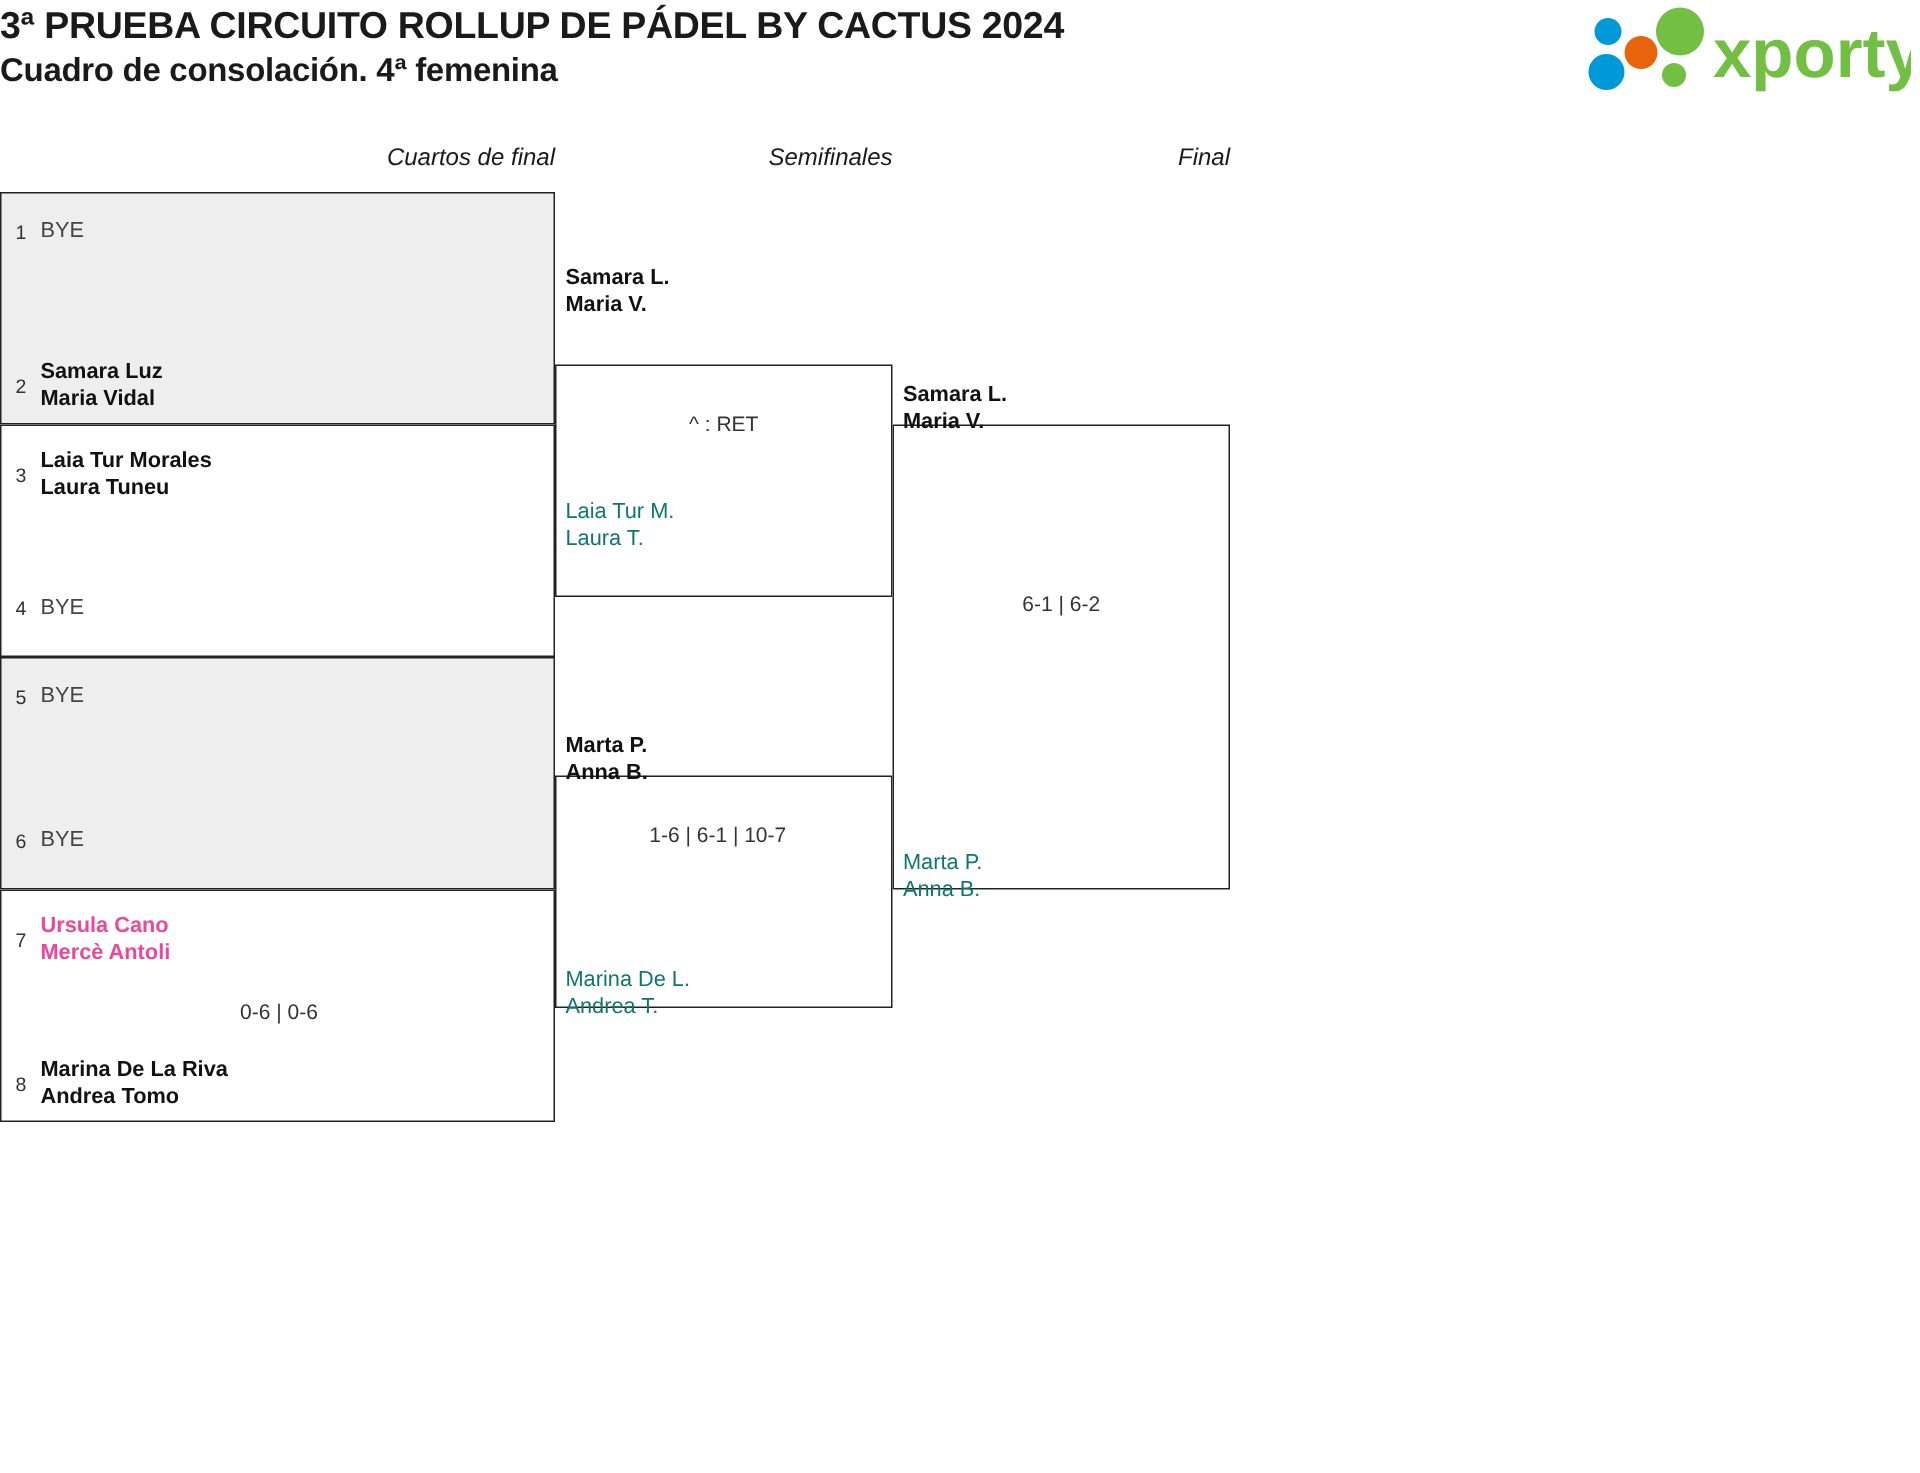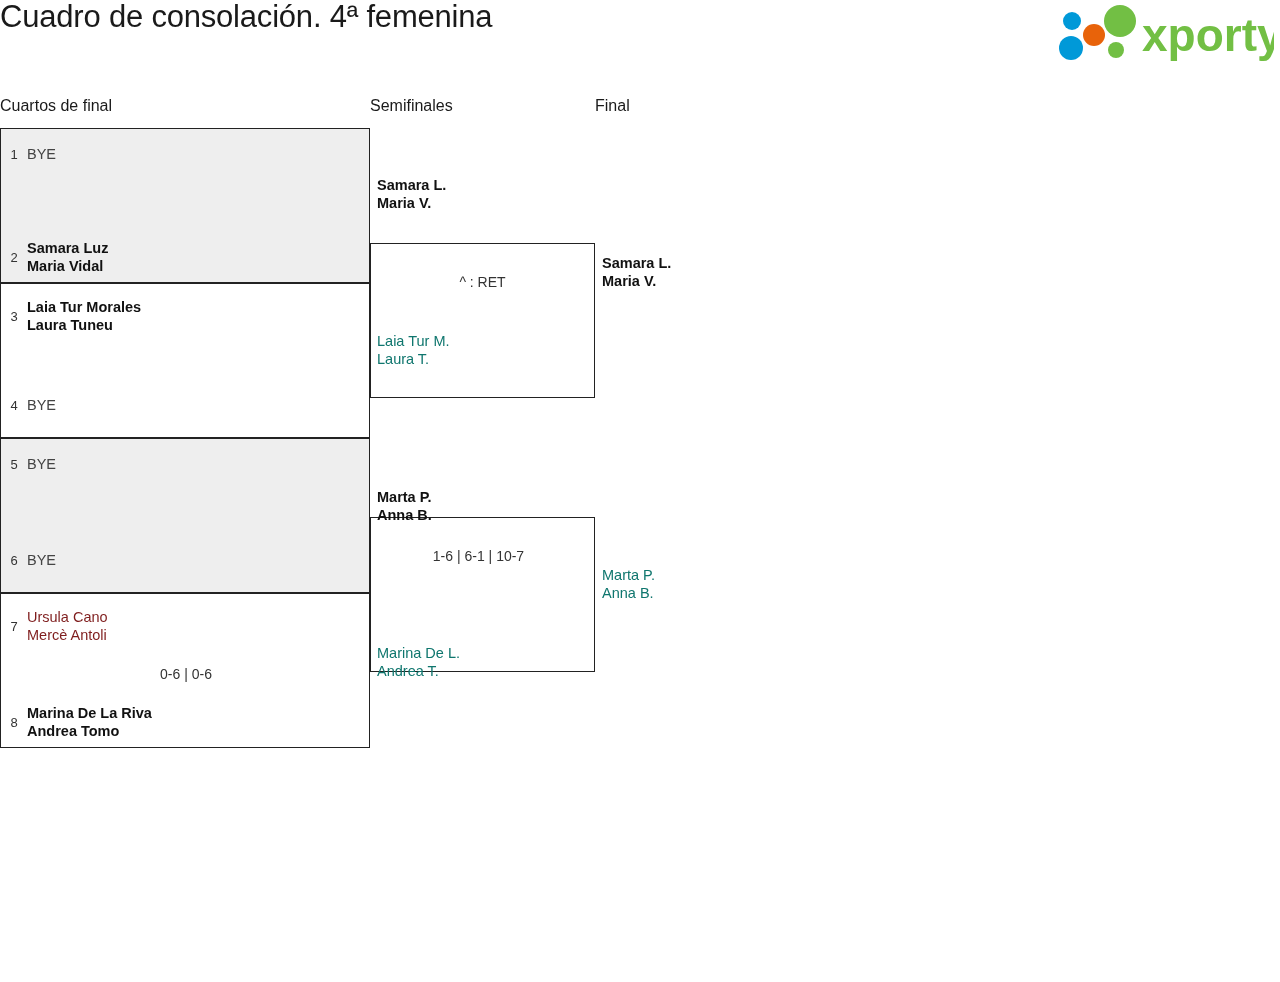--- a/index.html
+++ b/index.html
@@ -32,22 +32,22 @@
   }
   .title-line1 {
     font-size: 25px;
     font-weight: bold;
     line-height: 30px;
     letter-spacing: -0.2px;
     color: #1a1a1a;
     white-space: nowrap;
   }
   .title-line2 {
-    font-size: 31px;
-    font-weight: normal;
+    font-size: 22px;
+    font-weight: bold;
     line-height: 30px;
     letter-spacing: -0.2px;
     color: #1a1a1a;
     white-space: nowrap;
   }
 
   
   #logo {
     position: absolute;
     right: 6px;
@@ -56,22 +56,23 @@
     height: 62px;
   }
   #logo svg { display: block; }
 
   
   .round-header {
     position: absolute;
     font-size: 16px;
     font-weight: normal;
     color: #1a1a1a;
-    text-align: left;
-    white-space: nowrap;
+    text-align: right;
+    white-space: nowrap;
+    font-style: italic;
   }
   #rh-qf { left: 0px;   top: 97px; width: 370px; }
   #rh-sf { left: 370px; top: 97px; width: 225px; }
   #rh-f  { left: 595px; top: 97px; width: 225px; }
 
   
   #bracket {
     position: absolute;
     left: 0; top: 0;
     width: 1280px;
@@ -118,21 +119,21 @@
     color: #333333;
     flex: 0 0 26px;
   }
   .names {
     display: block;
     font-size: 14.5px;
     line-height: 18px;
   }
   .names .n { display: block; }
   .winner .names { font-weight: bold; color: #111111; }
-  .loser  .names { font-weight: normal; color: #7f1d1d; }
+  .loser  .names { font-weight: bold; color: #ec4899; }
   .bye    .names { font-weight: normal; color: #444444; }
 
   
   .qf .p-top    { top: 14px; }
   .qf .p-bottom { top: 110px; }
   .qf .p-top.single    { top: 16px; }
   .qf .p-bottom.single { top: 112px; }
 
   
   .adv-label {
@@ -154,20 +155,21 @@
     text-align: center;
     white-space: nowrap;
   }
 </style>
 </head>
 <body>
 
 <div id="header">
 
   <div id="title-block">
+    <div class="title-line1">3ª PRUEBA CIRCUITO ROLLUP DE PÁDEL BY CACTUS 2024</div>
     <div class="title-line2">Cuadro de consolación. 4ª femenina</div>
   </div>
 
   <div id="logo">
     <svg width="228" height="62" viewBox="0 0 228 62" xmlns="http://www.w3.org/2000/svg" aria-hidden="true">
 
       <circle cx="26" cy="18" r="9" fill="#0099d8"></circle>
       <circle cx="25" cy="45" r="12" fill="#0099d8"></circle>
       <circle cx="48" cy="32" r="11" fill="#e8630a"></circle>
       <circle cx="74" cy="18" r="16" fill="#72bf44"></circle>
@@ -268,20 +270,23 @@
   </div>
   <div class="adv-label winner" style="left:377px; top:460px;">
     <span class="n">Marta P.</span>
     <span class="n">Anna B.</span>
   </div>
   <div class="adv-label loser" style="left:377px; top:616px;">
     <span class="n">Marina De L.</span>
     <span class="n">Andrea T.</span>
   </div>
 
+  <div class="match fn" id="m7">
+    <div class="score" style="left:0; top:110px; width:223px;">6-1 | 6-2</div>
+  </div>
   <div class="adv-label winner" style="left:602px; top:226px;">
     <span class="n">Samara L.</span>
     <span class="n">Maria V.</span>
   </div>
   <div class="adv-label loser" style="left:602px; top:538px;">
     <span class="n">Marta P.</span>
     <span class="n">Anna B.</span>
   </div>
 
 </div>

